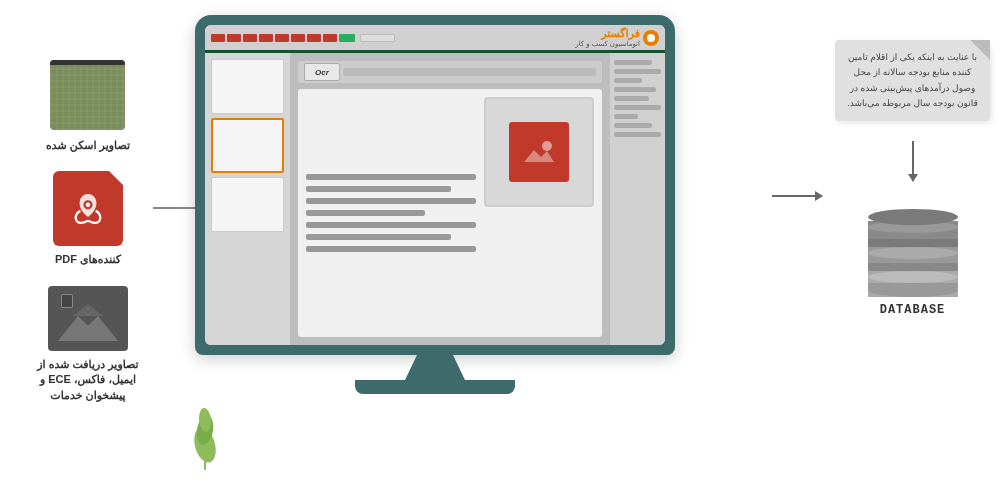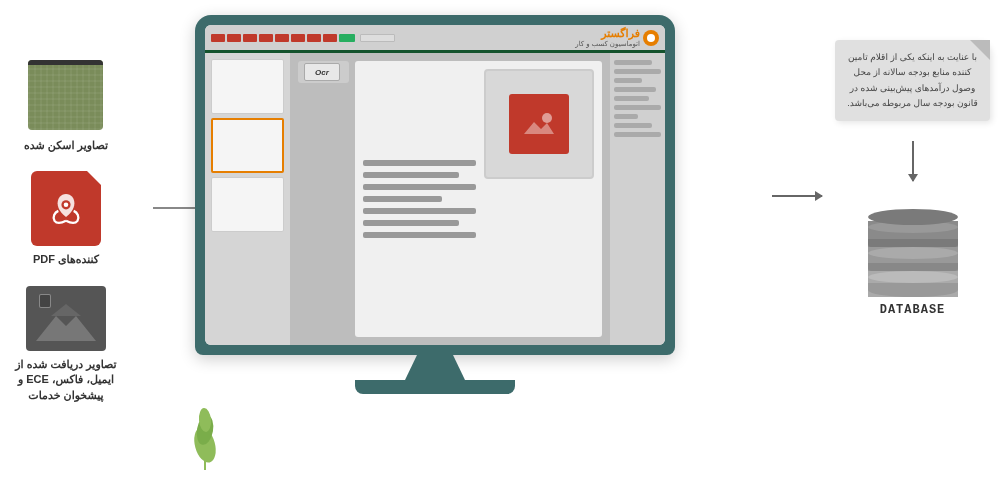--- a/index.html
+++ b/index.html
@@ -17,21 +17,21 @@
       height: 500px;
       position: relative;
       display: flex;
       align-items: center;
       justify-content: center;
     }
 
     
     .left-inputs {
       position: absolute;
-      left: 6px;
+      left: 28px;
       top: 60px;
       display: flex;
       flex-direction: column;
       align-items: center;
       gap: 18px;
     }
 
     .input-item {
       display: flex;
       flex-direction: column;
@@ -202,21 +202,21 @@
       border: 1px solid #ccc;
     }
     .sidebar-thumb.active {
       border: 2px solid #e67e00;
     }
 
     .screen-main {
       flex: 1;
       background: #bdbdbd;
       display: flex;
-      flex-direction: row;
+      flex-direction: column;
       padding: 8px;
       gap: 6px;
       font-style: italic;
     }
 
     .main-toolbar {
       height: 22px;
       background: #ccc;
       border-radius: 3px;
       display: flex;

